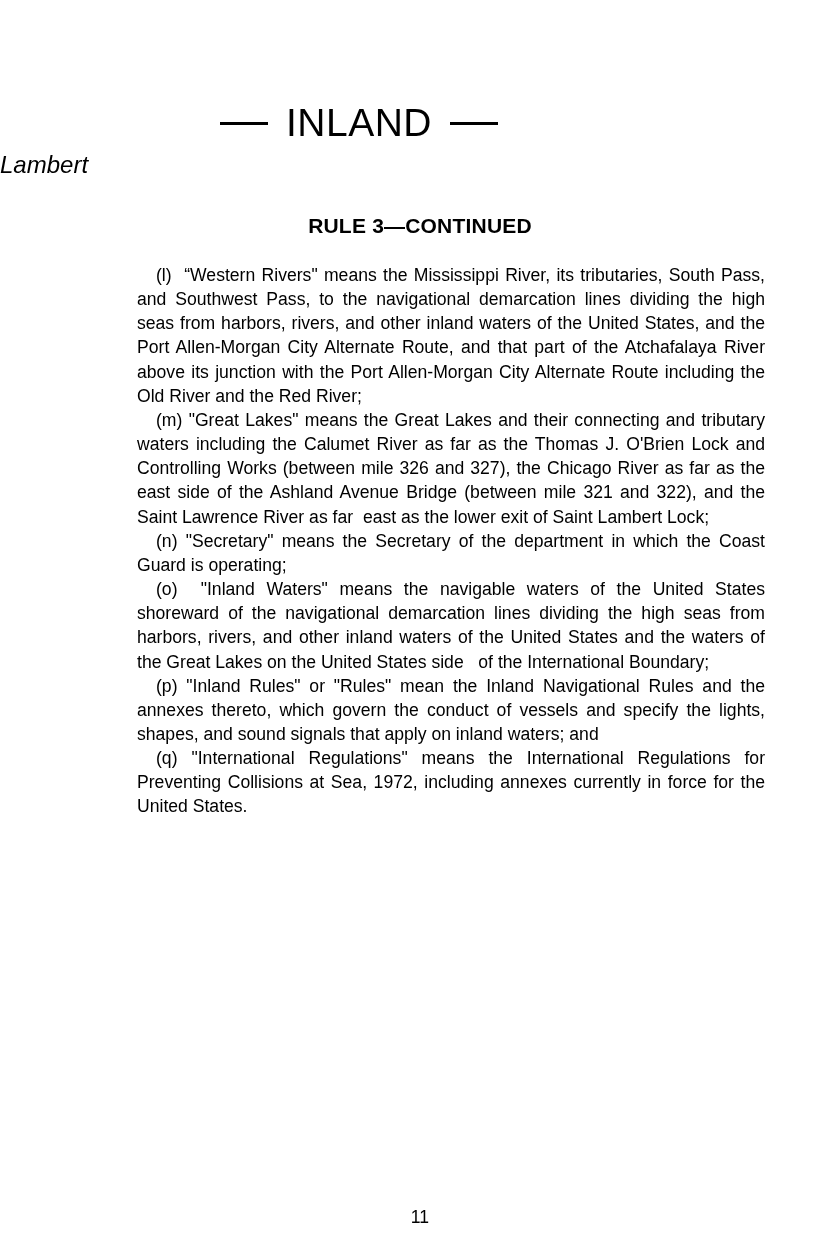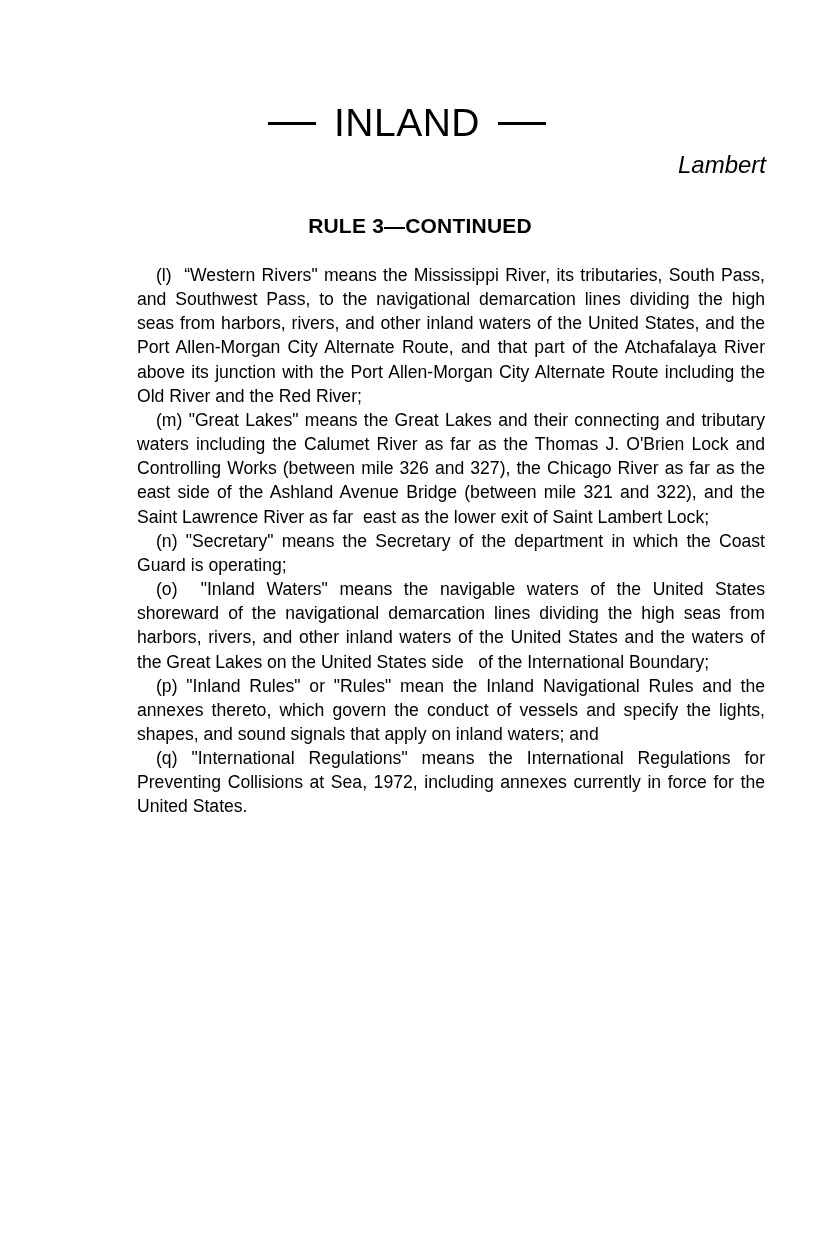--- a/index.html
+++ b/index.html
@@ -24,22 +24,21 @@
     height: 1260px;
     overflow: hidden;
   }
 
   
   .masthead {
     position: absolute;
     left: 0;
     top: 100px;
     width: 718px;
-    text-align: right;
-    margin-left: 48px;
+    text-align: left;
   }
   .masthead-title-row {
     display: flex;
     align-items: center;
     justify-content: center;
     gap: 18px;
     height: 46px;
   }
   .rule-dash {
     display: block;
@@ -125,14 +124,15 @@
 
   <div class="body-block">
     <p class="para">(l)  “Western Rivers" means the Mississippi River, its tributaries, South Pass, and Southwest Pass, to the navigational demarcation lines dividing the high seas from harbors, rivers, and other inland waters of the United States, and the Port Allen-Morgan City Alternate Route, and that part of the Atchafalaya River above its junction with the Port Allen-Morgan City Alternate Route including the Old River and the Red River;</p>
     <p class="para">(m) "Great Lakes" means the Great Lakes and their connecting and tributary waters including the Calumet River as far as the Thomas J. O'Brien Lock and Controlling Works (between mile 326 and 327), the Chicago River as far as the east side of the Ashland Avenue Bridge (between mile 321 and 322), and the Saint Lawrence River as far  east as the lower exit of Saint Lambert Lock;</p>
     <p class="para">(n) "Secretary" means the Secretary of the department in which the Coast Guard is operating;</p>
     <p class="para">(o)  "Inland Waters" means the navigable waters of the United States shoreward of the navigational demarcation lines dividing the high seas from harbors, rivers, and other inland waters of the United States and the waters of the Great Lakes on the United States side   of the International Boundary;</p>
     <p class="para">(p) "Inland Rules" or "Rules" mean the Inland Navigational Rules and the annexes thereto, which govern the conduct of vessels and specify the lights, shapes, and sound signals that apply on inland waters; and</p>
     <p class="para">(q) "International Regulations" means the International Regulations for Preventing Collisions at Sea, 1972, including annexes currently in force for the United States.</p>
   </div>
 
+  <div class="folio">11</div>
 
 </div>
 
 </body></html>

